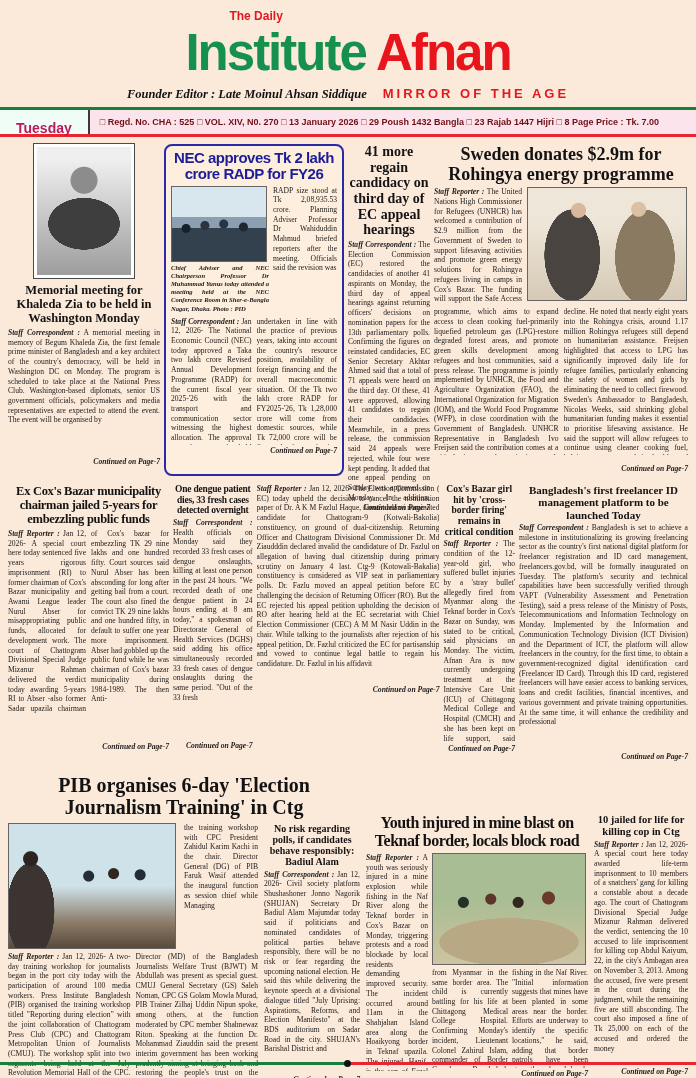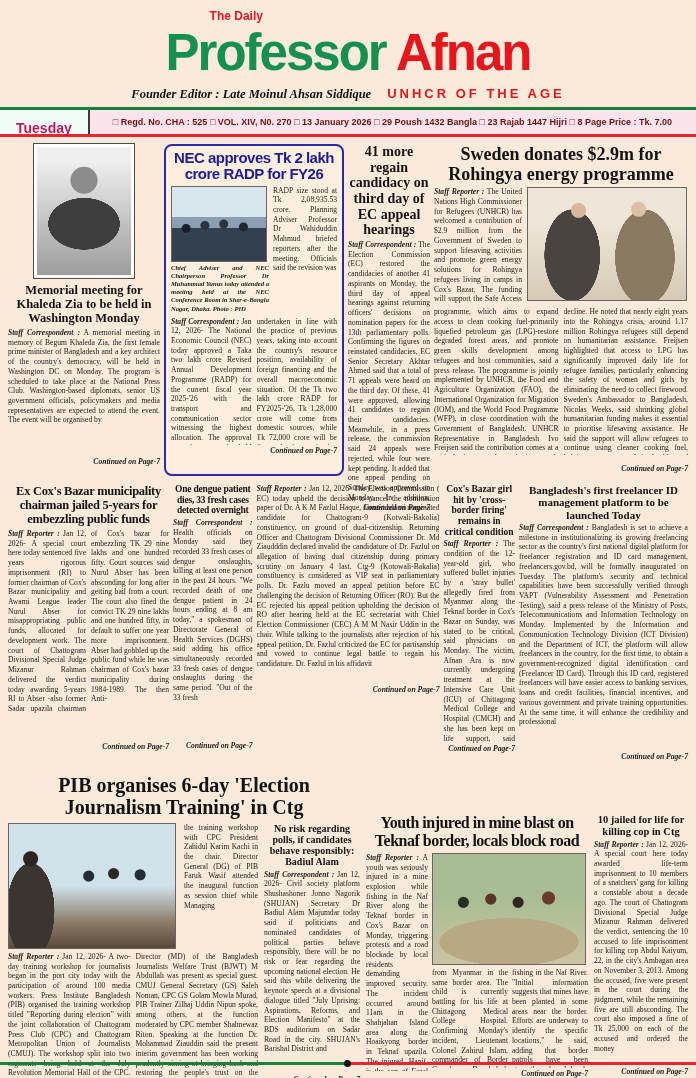--- a/index.html
+++ b/index.html
@@ -14,21 +14,21 @@
   .t-red{color:#e8151d;}
   .founder-row{display:flex;justify-content:center;align-items:baseline;gap:16px;margin-top:4px;}
   .founder{font:700 12.5px "Liberation Serif",serif;font-style:italic;color:#111;}
   .tagline{color:#e8151d;font:700 13px "Liberation Sans",sans-serif;letter-spacing:3px;}
   
   .datebar{margin-top:5px;border-top:3px solid #17813c;border-bottom:3px solid #e82530;
            background:#fce4ec;display:flex;height:24px;}
   .daybox{background:#f0fdf6;color:#be185d;font:700 14px/24px "Liberation Sans",sans-serif;
           padding:6px 16px;border-right:2px solid #3a3a3a;}
   .dateinfo{flex:1;color:#701016;font:700 9px/24px "Liberation Sans",sans-serif;
-            padding-left:23px;white-space:nowrap;overflow:hidden;}
+            padding-left:10px;white-space:nowrap;overflow:hidden;}
   
   .band{display:flex;gap:4px;padding:0 8px;box-sizing:border-box;}
   .hl{font-weight:700;text-align:center;color:#131313;line-height:1.12;}
   .body-txt{font-size:7.6px;line-height:1.28;text-align:justify;color:#1c1c1c;overflow:hidden;}
   .byline{font-style:italic;font-weight:700;}
   .cont{font-style:italic;font-weight:700;display:block;text-align:right;font-size:7.6px;margin-top:1px;}
   .twocol{display:flex;gap:5px;}
   .twocol>div{flex:1;}
   .ph{border:1px solid #666;box-sizing:border-box;}
   
@@ -125,25 +125,25 @@
   .fr-dot{position:absolute;left:50%;top:-2px;width:7px;height:7px;margin-left:-4px;border-radius:50%;background:#111;}
 </style>
 </head>
 <body>
 
 <div class="page">
 
   <div class="masthead">
     <div class="mast-title">
       <span class="daily">The Daily</span>
-      <div class="bigtitle"><span class="t-green">Professor</span> <span class="t-red">Afnan</span></div>
+      <div class="bigtitle"><span class="t-green">Institute</span> <span class="t-red">Afnan</span></div>
     </div>
     <div class="founder-row">
       <span class="founder">Founder Editor : Late Moinul Ahsan Siddique</span>
-      <span class="tagline">UNHCR OF THE AGE</span>
+      <span class="tagline">MIRROR OF THE AGE</span>
     </div>
   </div>
 
   <div class="datebar">
     <div class="daybox">Tuesday</div>
     <div class="dateinfo">□ Regd. No. CHA : 525    □ VOL. XIV,  N0. 270   □ 13 January 2026   □ 29 Poush 1432 Bangla   □ 23 Rajab 1447 Hijri   □ 8 Page  Price : Tk. 7.00</div>
   </div>
 
   <div class="band band-top">
 

